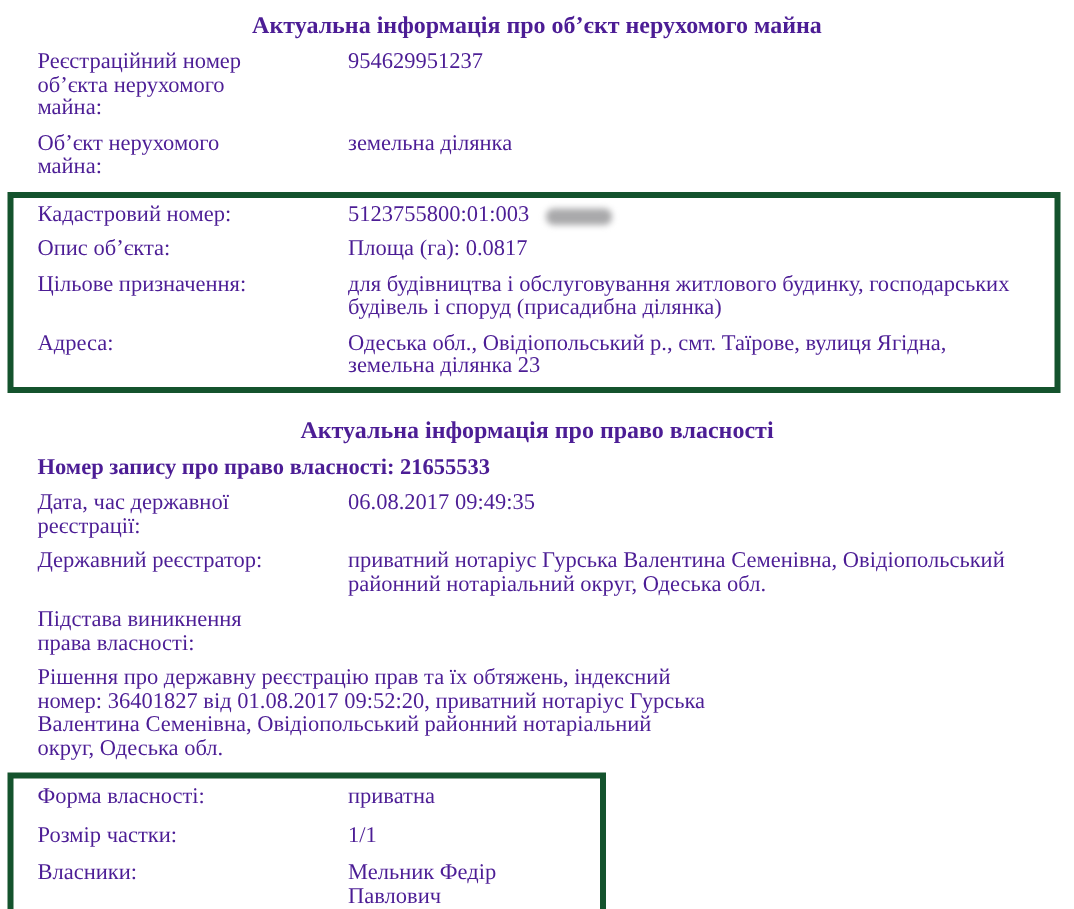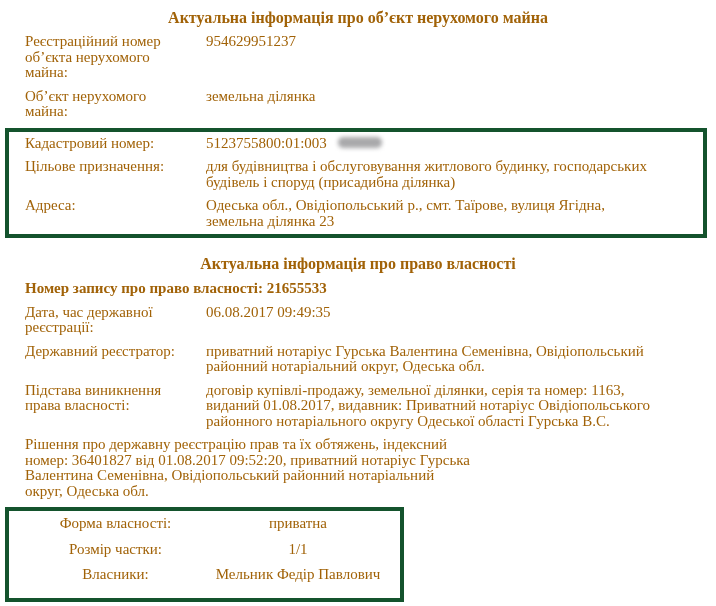--- a/index.html
+++ b/index.html
@@ -8,40 +8,41 @@
     background: #ffffff;
   }
   .page {
     position: relative;
     width: 716px;
     height: 606px;
     background: #ffffff;
     font-family: "Liberation Serif", "DejaVu Serif", serif;
     font-size: 15px;
     line-height: 15.5px;
-    color: #a16207;
+    color: #4c1d95;
     overflow: hidden;
     box-sizing: border-box;
   }
   .section-title {
     text-align: center;
     font-weight: bold;
     font-size: 16px;
     line-height: 19px;
     margin: 8px 10px 7px 10px;
     white-space: nowrap;
   }
   .section-title.second {
     margin-top: 16px;
     margin-bottom: 8px;
   }
   .field-row {
     display: flex;
     align-items: flex-start;
     margin: 0 13px 8px 25px;
+    gap: 26px;
   }
   .field-label {
     flex: 0 0 181px;
     white-space: pre-line;
   }
   .field-value {
     flex: 1 1 auto;
     max-width: 500px;
     white-space: pre-line;
   }
@@ -57,40 +58,39 @@
   .highlight-box .field-row:last-child {
     margin-bottom: 0;
   }
   .highlight-box.ownership {
     width: 399px;
     padding-top: 5px;
     padding-bottom: 5px;
   }
   .highlight-box.ownership .field-row {
     margin-bottom: 10px;
-    text-align: center;
   }
   .record-number-line {
     font-weight: bold;
     margin: 0 13px 8px 25px;
   }
   .redacted-blur {
     display: inline-block;
     width: 44px;
     height: 11px;
     margin-left: 11px;
     border-radius: 5px;
     background: #a9a9ab;
     filter: blur(2.2px);
     vertical-align: baseline;
     transform: translateY(1px);
   }
   .cadastral-value-wrap {
     display: flex;
-    align-items: flex-start;
+    align-items: center;
   }
 </style>
 </head>
 <body>
 
 <div class="page">
 
   <div class="section-title">Актуальна інформація про об’єкт нерухомого майна</div>
 
   <div class="field-row">
@@ -108,20 +108,24 @@
 
   <div class="highlight-box">
     <div class="field-row">
       <div class="field-label">Кадастровий номер:</div>
       <div class="field-value cadastral-value-wrap">
         <span>5123755800:01:003</span>
         <span class="redacted-blur"></span>
       </div>
     </div>
 
+    <div class="field-row">
+      <div class="field-label">Опис об’єкта:</div>
+      <div class="field-value">Площа (га): 0.0817</div>
+    </div>
 
     <div class="field-row">
       <div class="field-label">Цільове призначення:</div>
       <div class="field-value">для будівництва і обслуговування житлового будинку, господарських
 будівель і споруд (присадибна ділянка)</div>
     </div>
 
     <div class="field-row">
       <div class="field-label">Адреса:</div>
       <div class="field-value">Одеська обл., Овідіопольський р., смт. Таїрове, вулиця Ягідна,
@@ -141,23 +145,20 @@
 
   <div class="field-row">
     <div class="field-label">Державний реєстратор:</div>
     <div class="field-value">приватний нотаріус Гурська Валентина Семенівна, Овідіопольський
 районний нотаріальний округ, Одеська обл.</div>
   </div>
 
   <div class="field-row">
     <div class="field-label">Підстава виникнення
 права власності:</div>
-    <div class="field-value">договір купівлі-продажу, земельної ділянки, серія та номер: 1163,
-виданий 01.08.2017, видавник: Приватний нотаріус Овідіопольського
-районного нотаріального округу Одеської області Гурська В.С.</div>
   </div>
 
   <div class="field-row">
     <div class="field-value">Рішення про державну реєстрацію прав та їх обтяжень, індексний
 номер: 36401827 від 01.08.2017 09:52:20, приватний нотаріус Гурська
 Валентина Семенівна, Овідіопольський районний нотаріальний
 округ, Одеська обл.</div>
   </div>
 
   <div class="highlight-box ownership">

